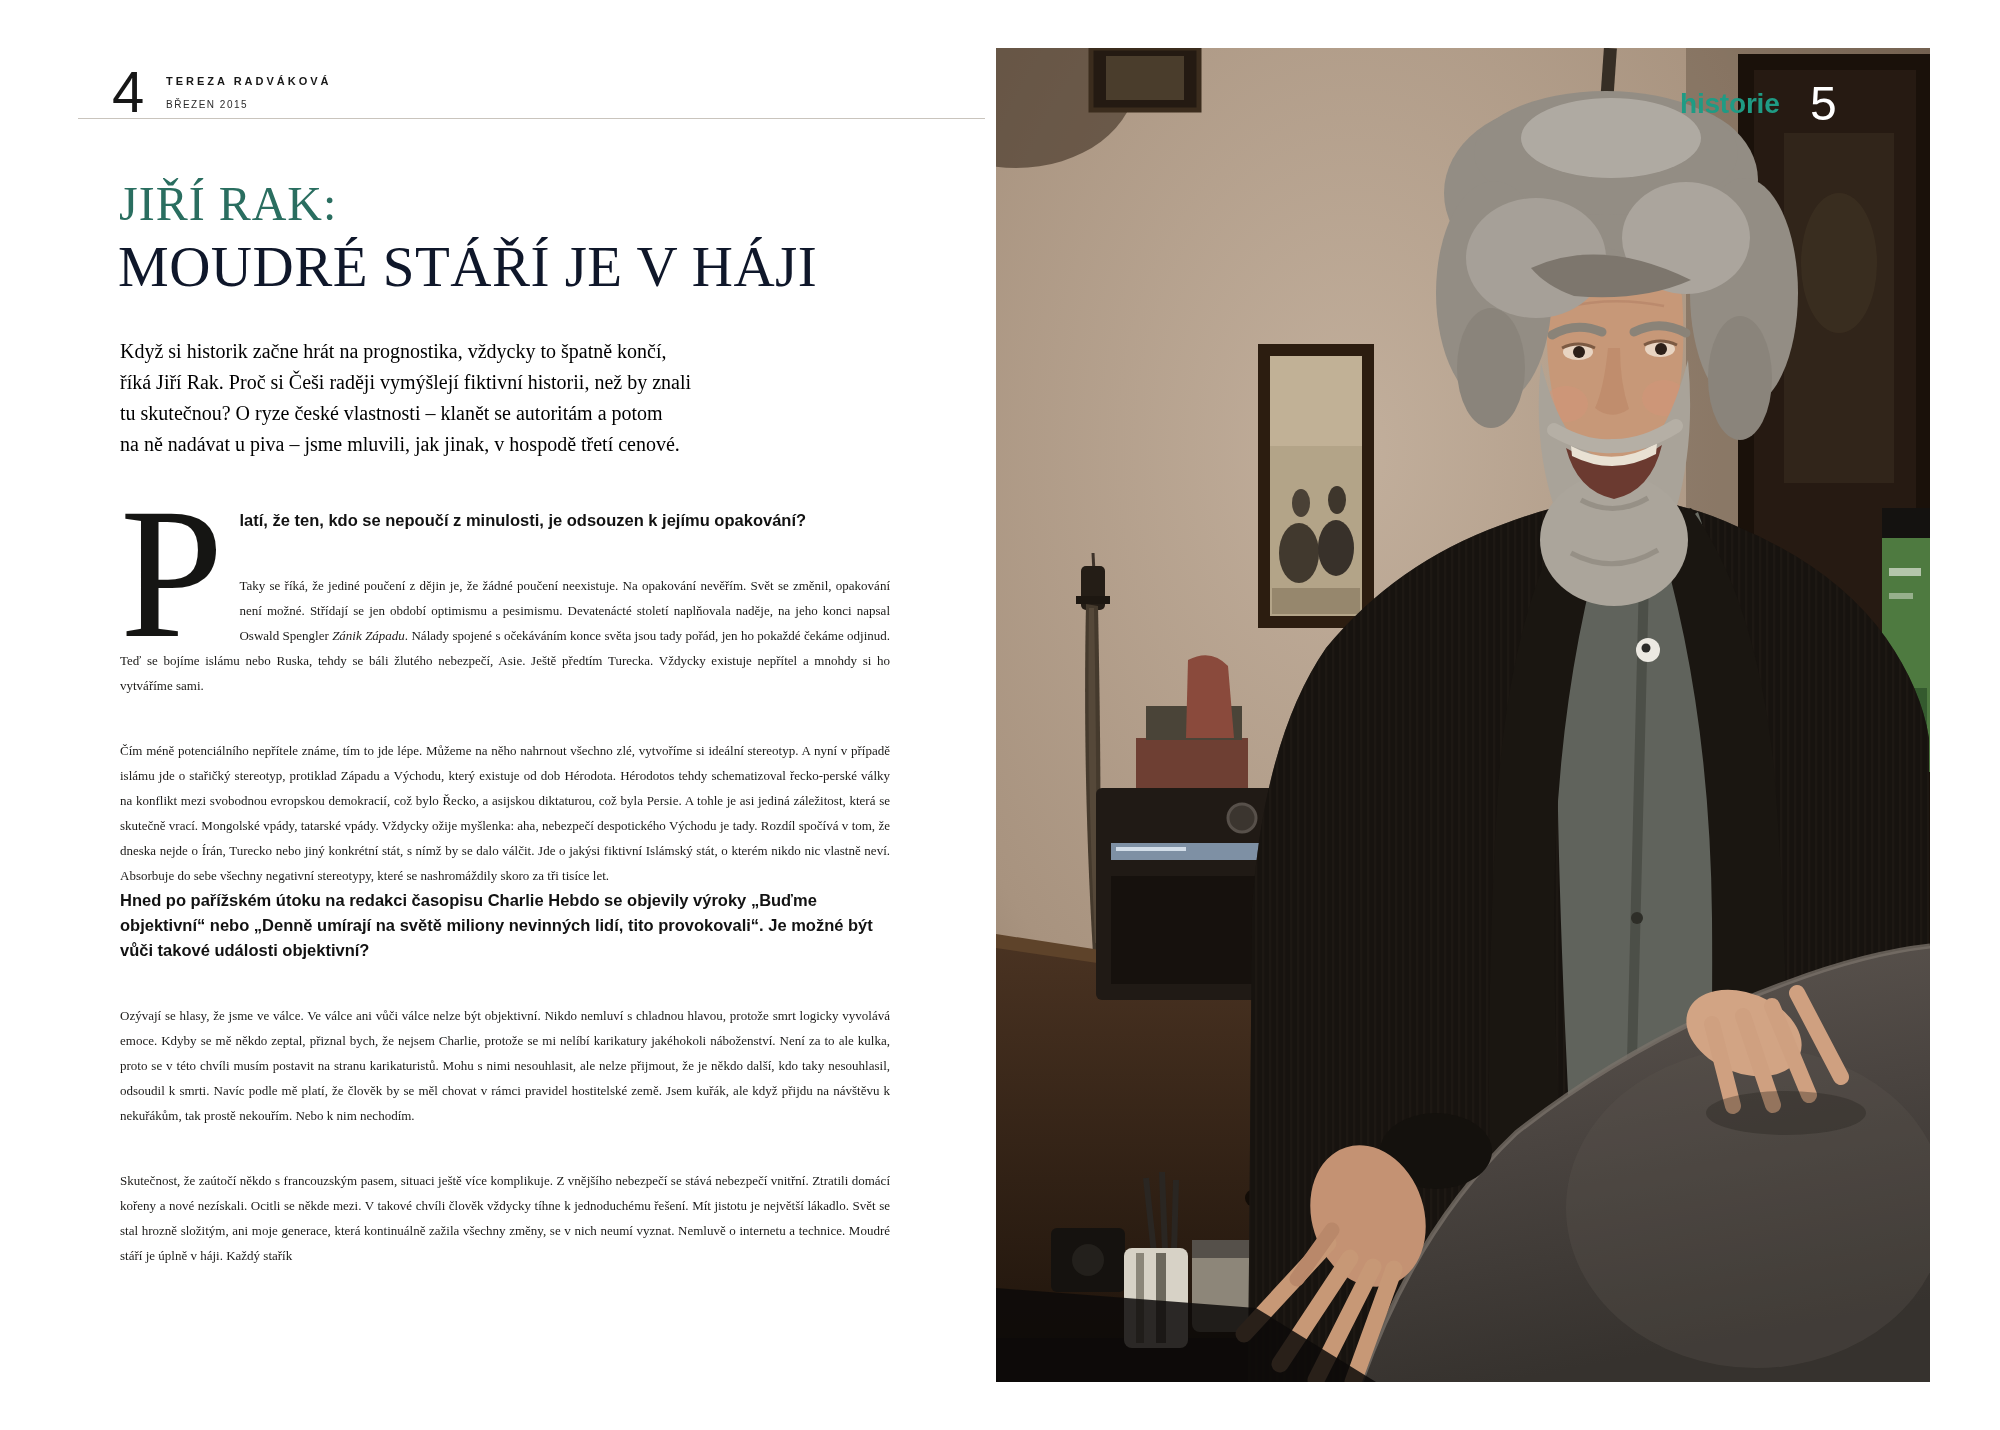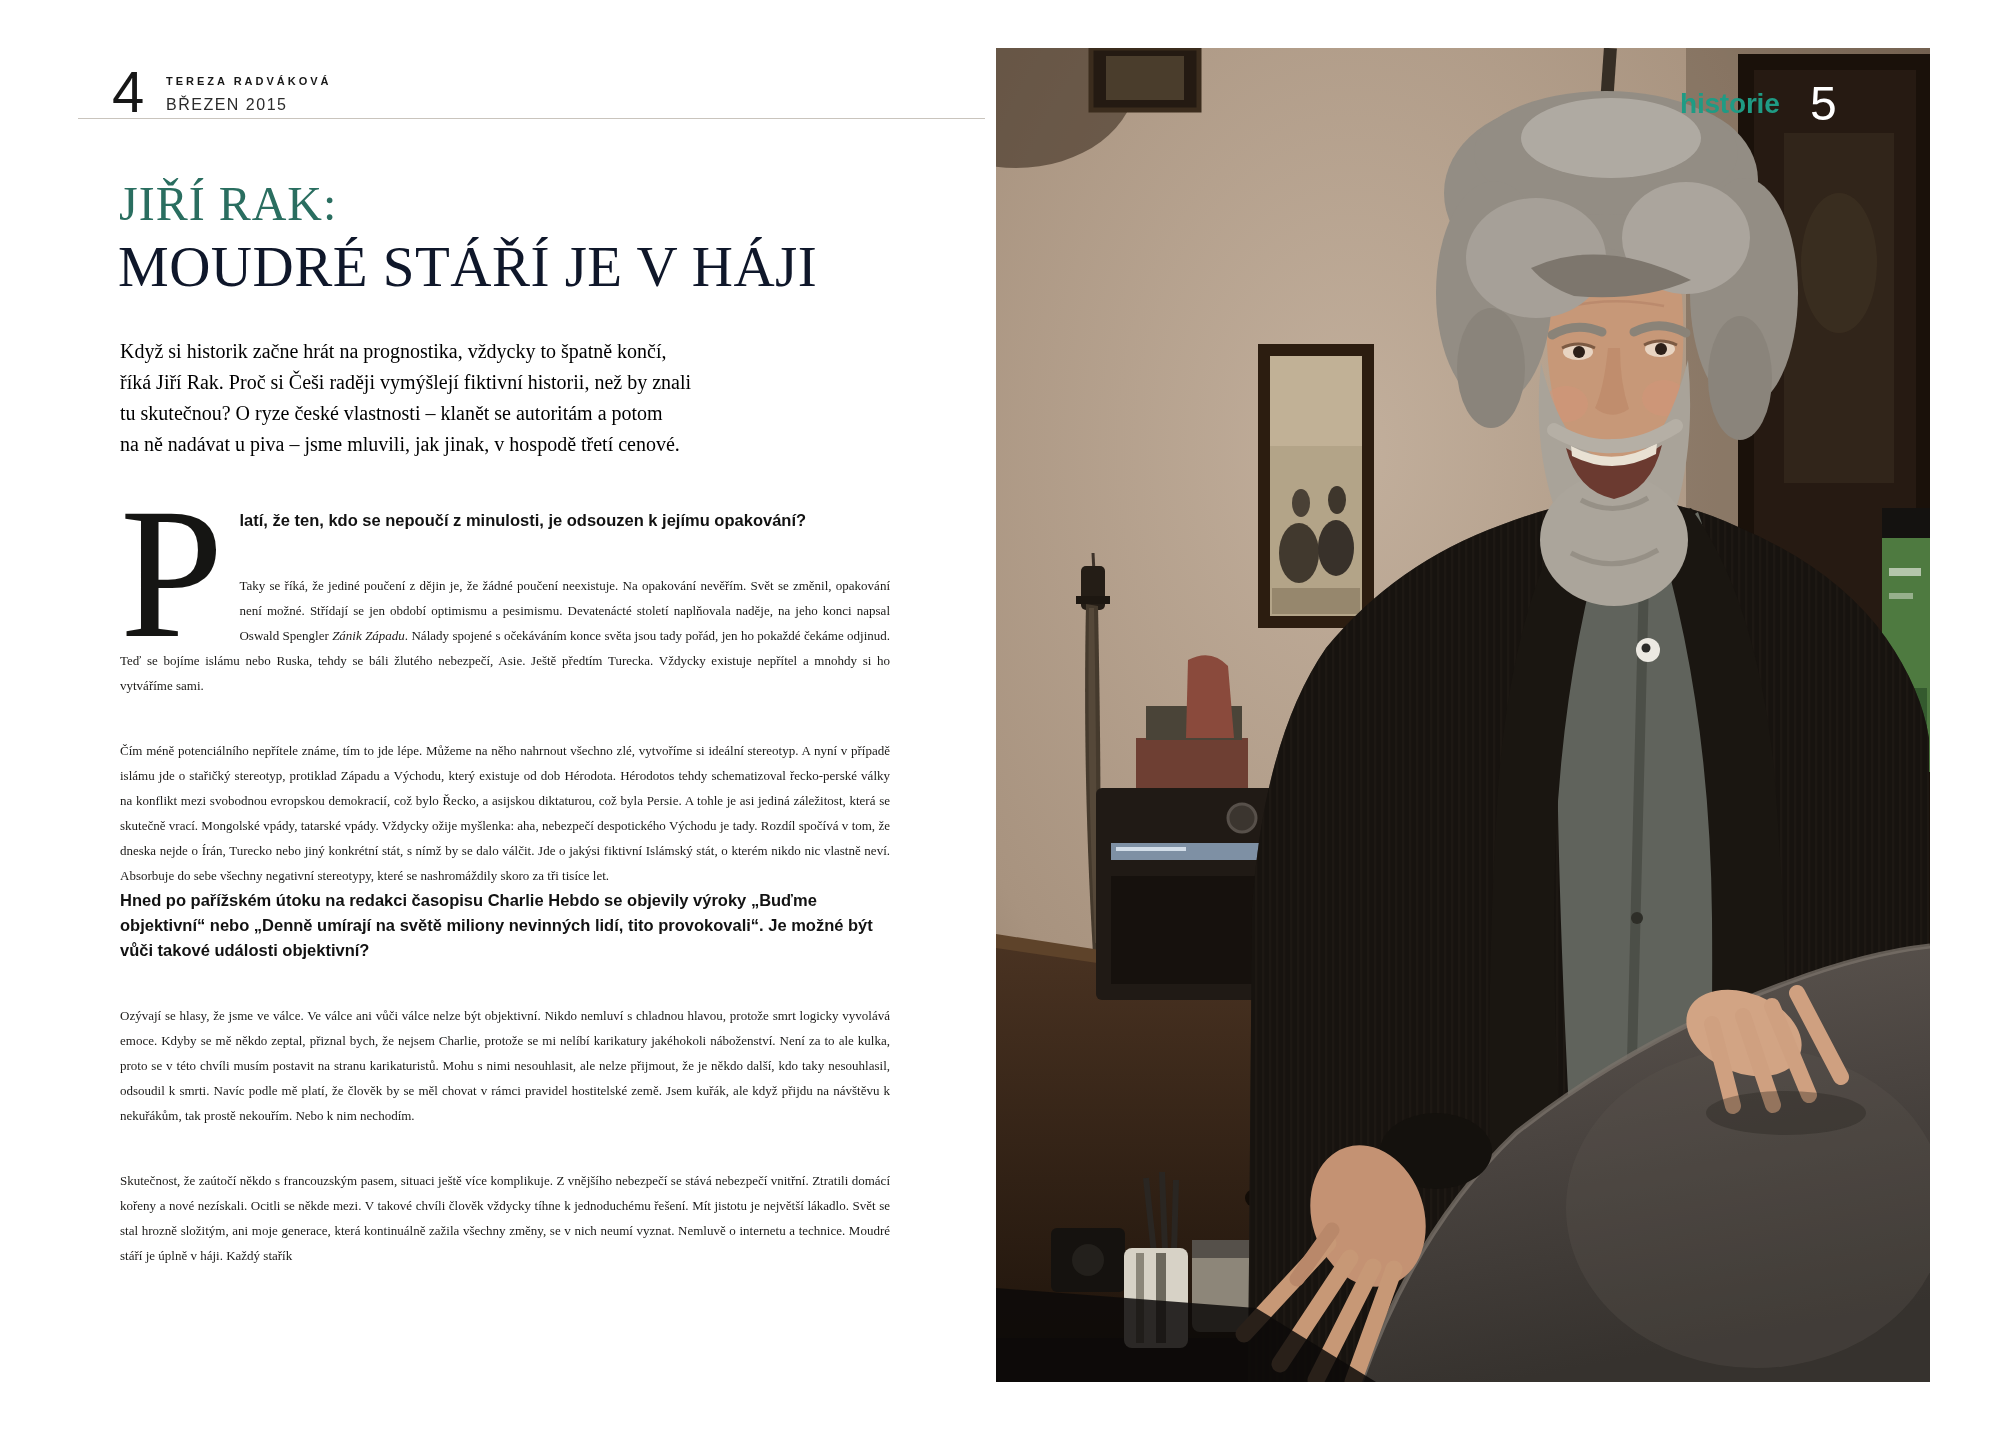--- a/index.html
+++ b/index.html
@@ -11,21 +11,21 @@
   
   .folio-left {
     position:absolute; left:112px; top:58px;
     font-family:"Liberation Sans", sans-serif; font-size:58px; font-weight:400; color:#171717;
   }
   .author-block {
     position:absolute; left:166px; top:70px;
     font-family:"Liberation Sans", sans-serif; line-height:23px;
   }
   .author-name { font-size:11px; font-weight:700; letter-spacing:3px; color:#171717; }
-  .issue-date  { font-size:16px; font-weight:400; letter-spacing:1.5px; color:#2b2b2b; }
+  .issue-date  { font-size:10px; font-weight:400; letter-spacing:1.5px; color:#2b2b2b; }
   .header-rule {
     position:absolute; left:78px; top:118px; width:907px; height:1px; background:#c9c4bd;
   }
   
   .kicker {
     position:absolute; left:119px; top:176px;
     font-size:48px; letter-spacing:1px; color:#2a6e60; font-weight:400;
   }
   .headline {
     position:absolute; left:118px; top:234px;

